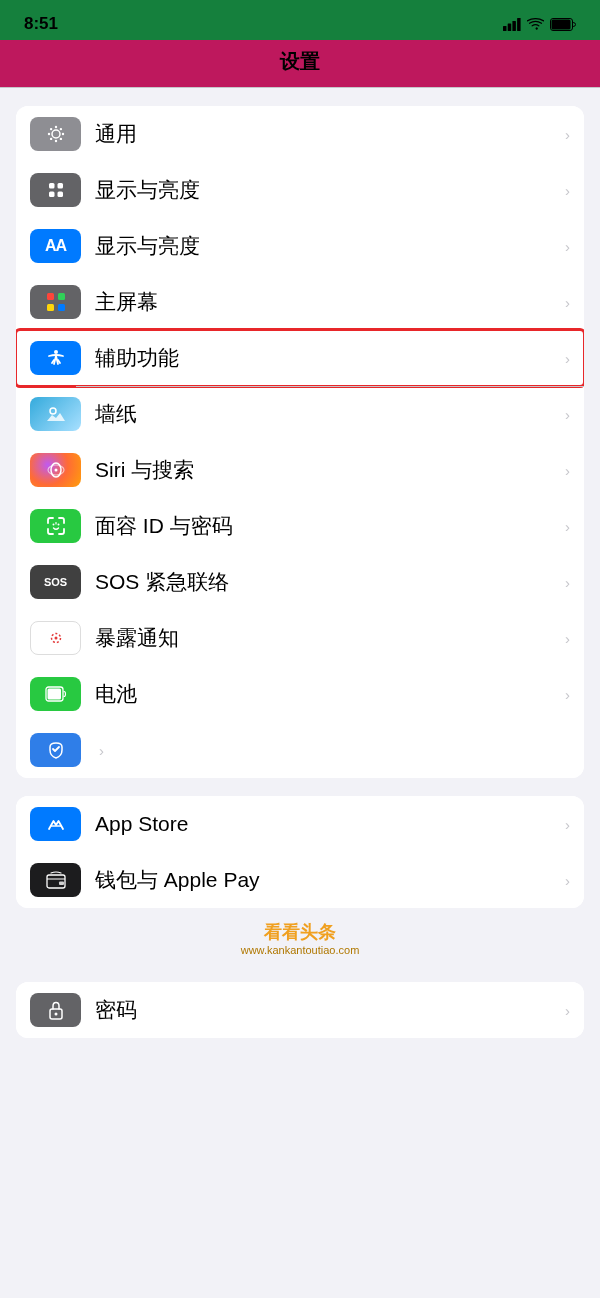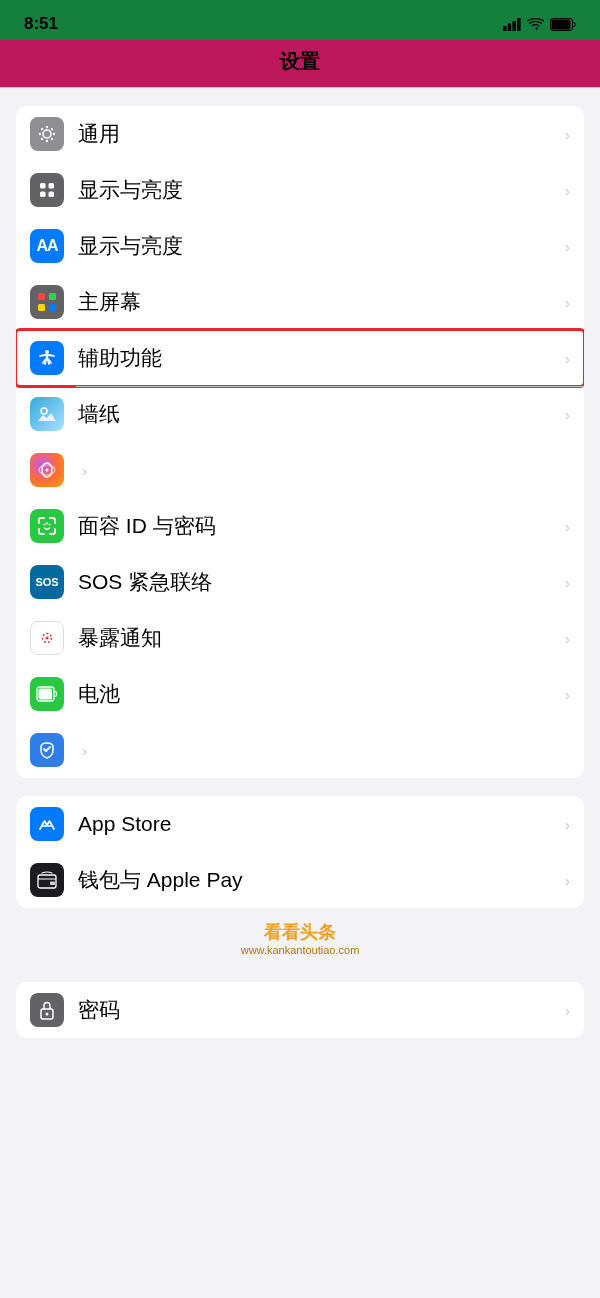--- a/index.html
+++ b/index.html
@@ -77,21 +77,21 @@
       background: #c6c6ca;
     }
     .settings-item.highlighted {
       outline: 3px solid #e8272a;
       outline-offset: -1px;
       border-radius: 4px;
       z-index: 1;
     }
 
     .item-icon {
-      width: 34px;
+      width: 51px;
       height: 34px;
       border-radius: 8px;
       margin-right: 14px;
       flex-shrink: 0;
       display: flex;
       align-items: center;
       justify-content: center;
       font-size: 18px;
     }
 
@@ -107,21 +107,21 @@
       margin-left: 4px;
     }
 
     
     .icon-general { background: #8e8e93; }
     .icon-control { background: #636366; }
     .icon-display { background: #007aff; }
     .icon-homescreen { background: #636366; }
     .icon-accessibility { background: #007aff; }
     .icon-faceid { background: #28c941; }
-    .icon-sos { background: #0369a1; }
+    .icon-sos { background: #404040; }
     .icon-battery { background: #28c941; }
     .icon-privacy { background: #2f7ee8; }
     .icon-appstore { background: #007aff; }
     .icon-wallet { background: #1c1c1e; }
     .icon-password { background: #636366; }
 
     
     .watermark {
       text-align: center;
       padding: 12px 0 8px;
@@ -243,20 +243,21 @@
   </div>
 
   <div class="settings-item">
     <div class="item-icon" style="background: radial-gradient(circle at 35% 35%, #bf5af2, #ff6b35, #ff9f0a);">
       <svg width="22" height="22" viewBox="0 0 22 22" fill="none">
         <ellipse cx="11" cy="11" rx="5" ry="7" stroke="white" stroke-width="1.5" fill="none"></ellipse>
         <ellipse cx="11" cy="11" rx="8" ry="5" stroke="white" stroke-width="1.2" fill="none" opacity="0.6"></ellipse>
         <circle cx="11" cy="11" r="1.5" fill="white"></circle>
       </svg>
     </div>
+    <span class="item-label">Siri 与搜索</span>
     <span class="chevron">›</span>
   </div>
 
   <div class="settings-item">
     <div class="item-icon icon-faceid">
       <svg width="22" height="22" viewBox="0 0 22 22" fill="none">
         <path d="M3 8 L3 5 Q3 3 5 3 L8 3" stroke="white" stroke-width="1.8" stroke-linecap="round" fill="none"></path>
         <path d="M14 3 L17 3 Q19 3 19 5 L19 8" stroke="white" stroke-width="1.8" stroke-linecap="round" fill="none"></path>
         <path d="M3 14 L3 17 Q3 19 5 19 L8 19" stroke="white" stroke-width="1.8" stroke-linecap="round" fill="none"></path>
         <path d="M14 19 L17 19 Q19 19 19 17 L19 14" stroke="white" stroke-width="1.8" stroke-linecap="round" fill="none"></path>

